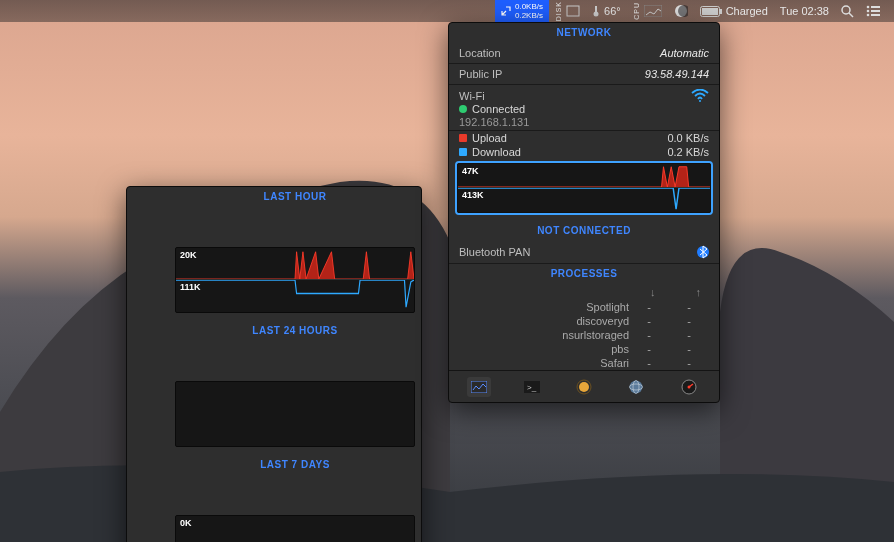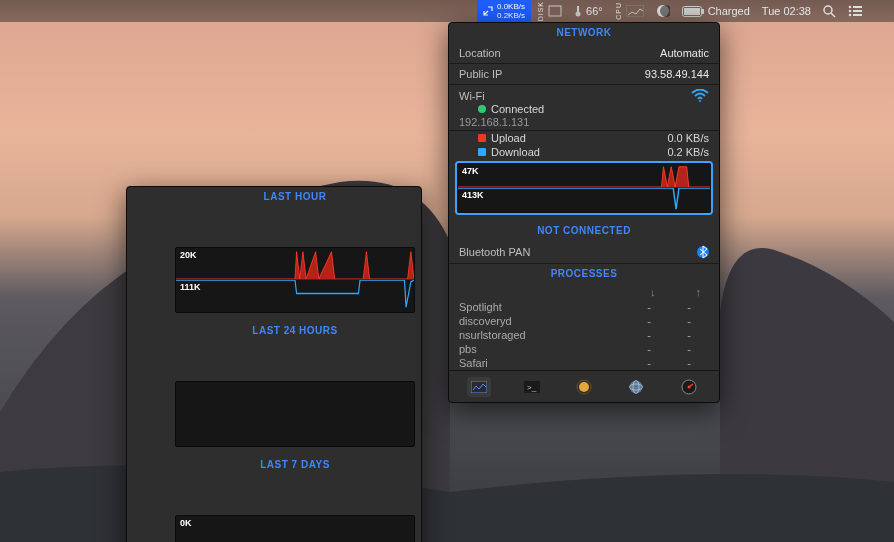--- a/index.html
+++ b/index.html
@@ -1,46 +1,46 @@
 <!DOCTYPE html>
 <html><head>
 <meta charset="utf-8">
 <style>
 * { margin: 0; padding: 0; box-sizing: border-box; font-family: -apple-system, "Helvetica Neue", Arial, sans-serif; }
 body { width: 894px; height: 542px; overflow: hidden; background: linear-gradient(180deg, #dba58f 0%, #e8b49a 25%, #d6a88e 40%, #5d5a60 55%, #4b4c52 75%, #35383d 100%); position: relative; }
-.topbar { position: absolute; top: 0; left: 0; right: 0; height: 22px; background: linear-gradient(180deg, rgba(30,30,32,.55), rgba(30,30,32,.45)); display: flex; align-items: flex-start; justify-content: flex-end; padding-right: 26px; font-size: 11px; color: #e6e6e6; }
+.topbar { position: absolute; top: 0; left: 0; right: 0; height: 22px; background: linear-gradient(180deg, rgba(30,30,32,.55), rgba(30,30,32,.45)); display: flex; align-items: flex-start; justify-content: flex-end; padding-right: 8px; font-size: 11px; color: #e6e6e6; }
 .mb-seg { display: flex; align-items: center; gap: 4px; padding: 0 6px; height: 22px; }
 .mb-blue { background: #1f5fff; color: #fff; }
 .netbox { display: flex; flex-direction: column; line-height: 9px; font-size: 8px; color: #fff; }
 .vtext { writing-mode: vertical-rl; transform: rotate(180deg); font-size: 7px; letter-spacing: 1px; }
 
 .panel { position: absolute; background: #2e2e2e; border: 1px solid #0c0c0c; border-radius: 4px; box-shadow: 0 8px 28px rgba(0,0,0,.6); color: #d8d8d8; font-size: 10.5px; }
 .section-title { color: #3f86ff; font-weight: 600; font-size: 10px; letter-spacing: .5px; text-align: center; padding: 4px 0 5px; }
 .graph-wrap { padding: 0 6px 8px; margin-top: 40px; }
 .graph { position: relative; background: #161616; border: 1px solid #0a0a0a; border-radius: 2px; height: 66px; }
 .graph-half { position: absolute; left: 0; right: 0; height: 50%; }
 .g-top { top: 0; border-bottom: 1px solid #323232; }
 .g-bot { bottom: 0; }
 .g-label { position: absolute; left: 4px; top: 2px; font-size: 9px; font-weight: 600; color: #fff; }
 .g-svg { position: absolute; inset: 0; width: 100%; height: 100%; }
 
 .right { width: 272px; }
 .row { display: flex; justify-content: space-between; align-items: center; padding: 4px 10px; font-size: 11px; color: #bfbfbf; }
-.row .val { color: #e8e8e8; }
+.row .val { color: #e8e8e8; font-style: italic; }
 .hr { height: 1px; background: #1a1a1a; margin: 0; }
-.legend { display: flex; align-items: center; gap: 5px; padding: 1px 10px; font-size: 11px; margin-left: 19px; }
+.legend { display: flex; align-items: center; gap: 5px; padding: 1px 10px; font-size: 11px; }
 .sq { width: 8px; height: 8px; border-radius: 1px; }
 .sq.red { background: #e83a2a; }
 .sq.blue { background: #2ea9ff; }
 .sq.green { background: #2ecc71; border-radius: 50%; }
 .live-graph { margin: 2px 6px 6px; border: 2px solid #3ea2ff; border-radius: 4px; }
 .live-graph .graph { height: 50px; border: 1px solid #111; }
 .proc-head { display: flex; justify-content: flex-end; gap: 40px; padding: 2px 18px 2px 10px; color: #888; font-size: 11px; }
 .proc-row { display: flex; padding: 1px 10px; font-size: 11px; color: #aaa; }
-.proc-row .n { flex: 1; }
+.proc-row .n { flex: 1; text-align: right; }
 .proc-row .c { width: 40px; text-align: center; }
 .tabs { display: flex; justify-content: space-around; align-items: center; padding: 6px 4px 5px; border-top: 1px solid #141414; }
 .tab-ico { width: 24px; height: 20px; display: flex; align-items: center; justify-content: center; border-radius: 3px; }
 .tab-ico.active { background: #3a3a3a; }
 
 .mountain { position: absolute; left: 0; right: 0; bottom: 0; height: 390px; pointer-events: none; }
 </style>
 </head>
 <body>
 

